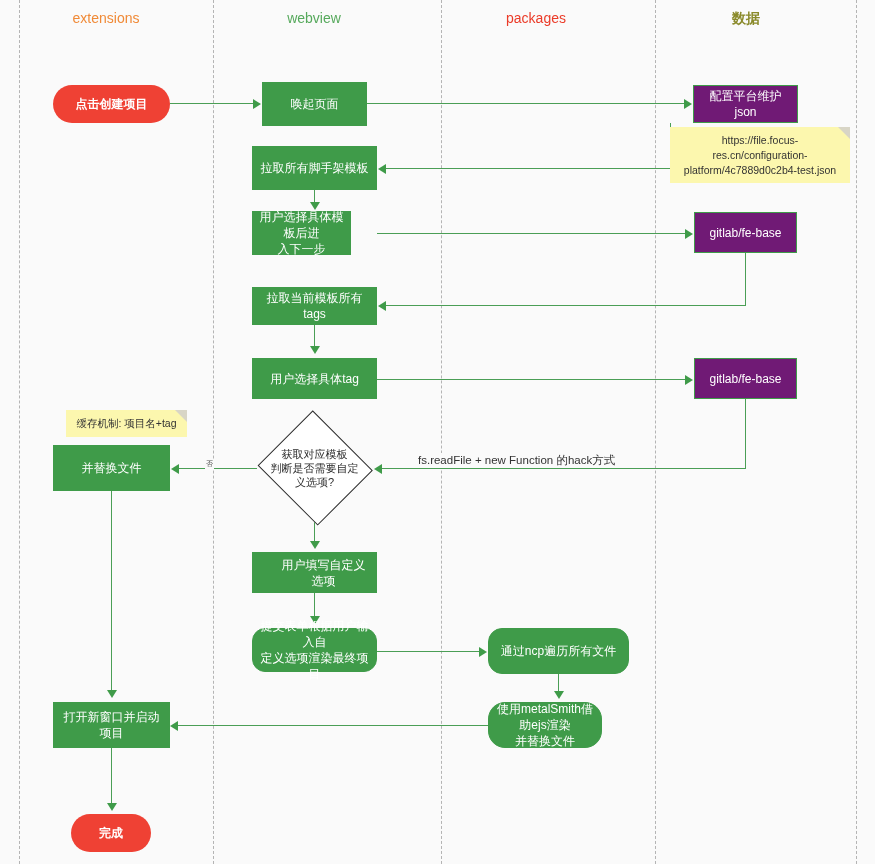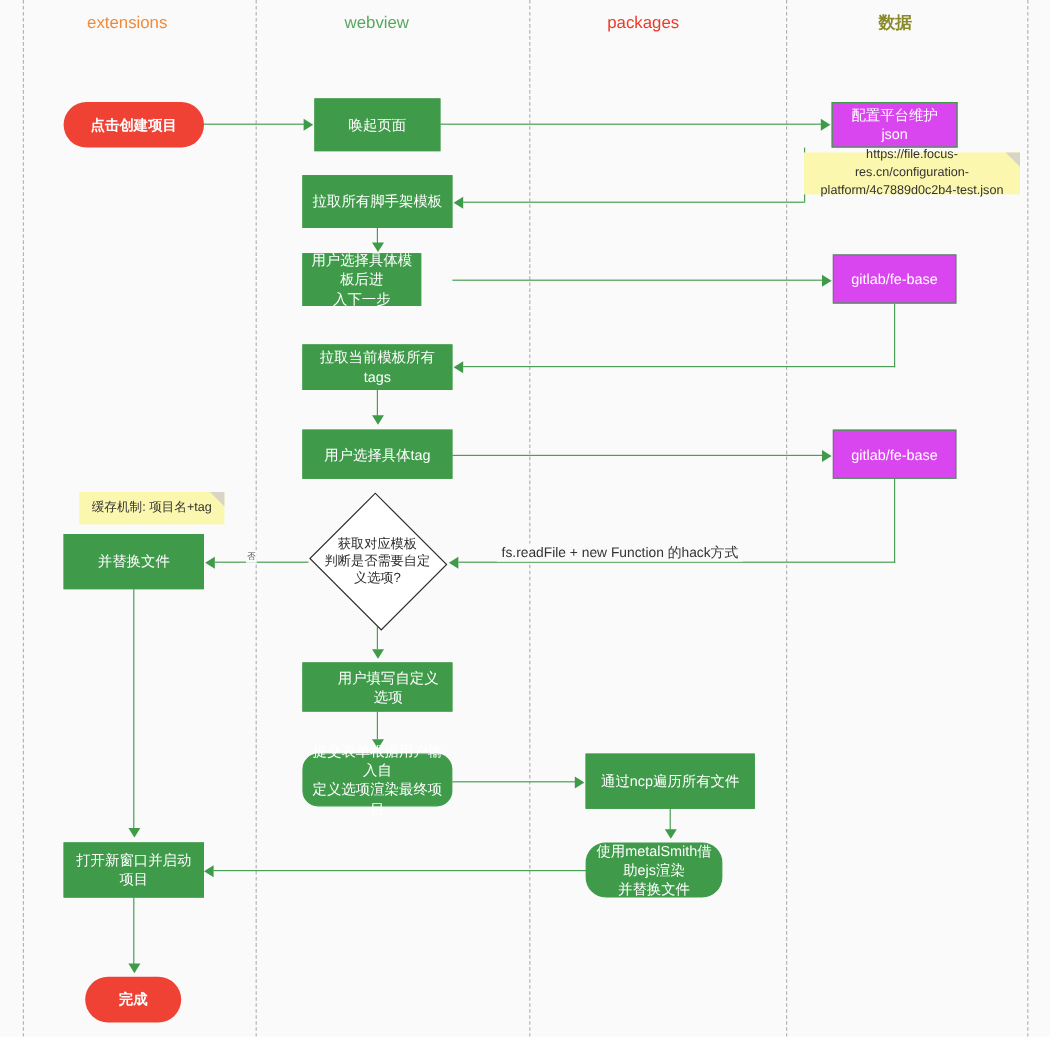--- a/index.html
+++ b/index.html
@@ -49,21 +49,21 @@
   .node.process {
     background: #3f9b49;
     border: 1px solid #3f9b49;
   }
   .node.terminator {
     background: #ef4134;
     border-radius: 24px;
     font-weight: bold;
   }
   .node.datastore {
-    background: #d946ef;
+    background: #701a75;
     border: 1px solid #3f9b49;
   }
   .node-label {
     display: block;
     white-space: pre-line;
   }
   
   .decision {
     position: absolute;
     box-sizing: border-box;
@@ -225,21 +225,21 @@
 
   <div class="conn-h" style="left:178px; top:725px; width:311px;"></div>
   <div class="arrow left" style="left:170px; top:721px;"></div>
 
   <div class="conn-v" style="left:111px; top:748px; width:1.4px; height:56px;"></div>
   <div class="arrow down" style="left:107px; top:803px;"></div>
 
   <div class="edge-label" style="left:414px; top:453px;">fs.readFile + new Function 的hack方式</div>
   <div class="edge-label tiny" style="left:205px; top:459px;">否</div>
 
-  <div class="sticky" style="left:670px; top:127px; width:180px; height:35px;">
+  <div class="sticky" style="left:670px; top:127px; width:180px; height:56px;">
     <span class="fold"></span>
     <span>https://file.focus-res.cn/configuration-
 platform/4c7889d0c2b4-test.json</span>
   </div>
 
   <div class="sticky" style="left:66px; top:410px; width:121px; height:27px;">
     <span class="fold"></span>
     <span>缓存机制: 项目名+tag</span>
   </div>
 
@@ -293,21 +293,21 @@
 
   <div class="node process" style="left:252px; top:552px; width:125px; height:41px;padding-left:24px;">
     <span class="node-label">用户填写自定义选项</span>
   </div>
 
   <div class="node process" style="left:252px; top:628px; width:125px; height:44px;border-radius:13px;">
     <span class="node-label">提交表单根据用户输入自
 定义选项渲染最终项目</span>
   </div>
 
-  <div class="node process" style="left:488px; top:628px; width:141px; height:46px;">
+  <div class="node process" style="left:488px; top:628px; width:141px; height:46px;border-radius:14px;">
     <span class="node-label">通过ncp遍历所有文件</span>
   </div>
 
   <div class="node process" style="left:488px; top:702px; width:114px; height:46px;border-radius:17px;">
     <span class="node-label">使用metalSmith借助ejs渲染
 并替换文件</span>
   </div>
 
   <div class="node process" style="left:53px; top:702px; width:117px; height:46px;align-items:center;">
     <span class="node-label">打开新窗口并启动项目</span>

